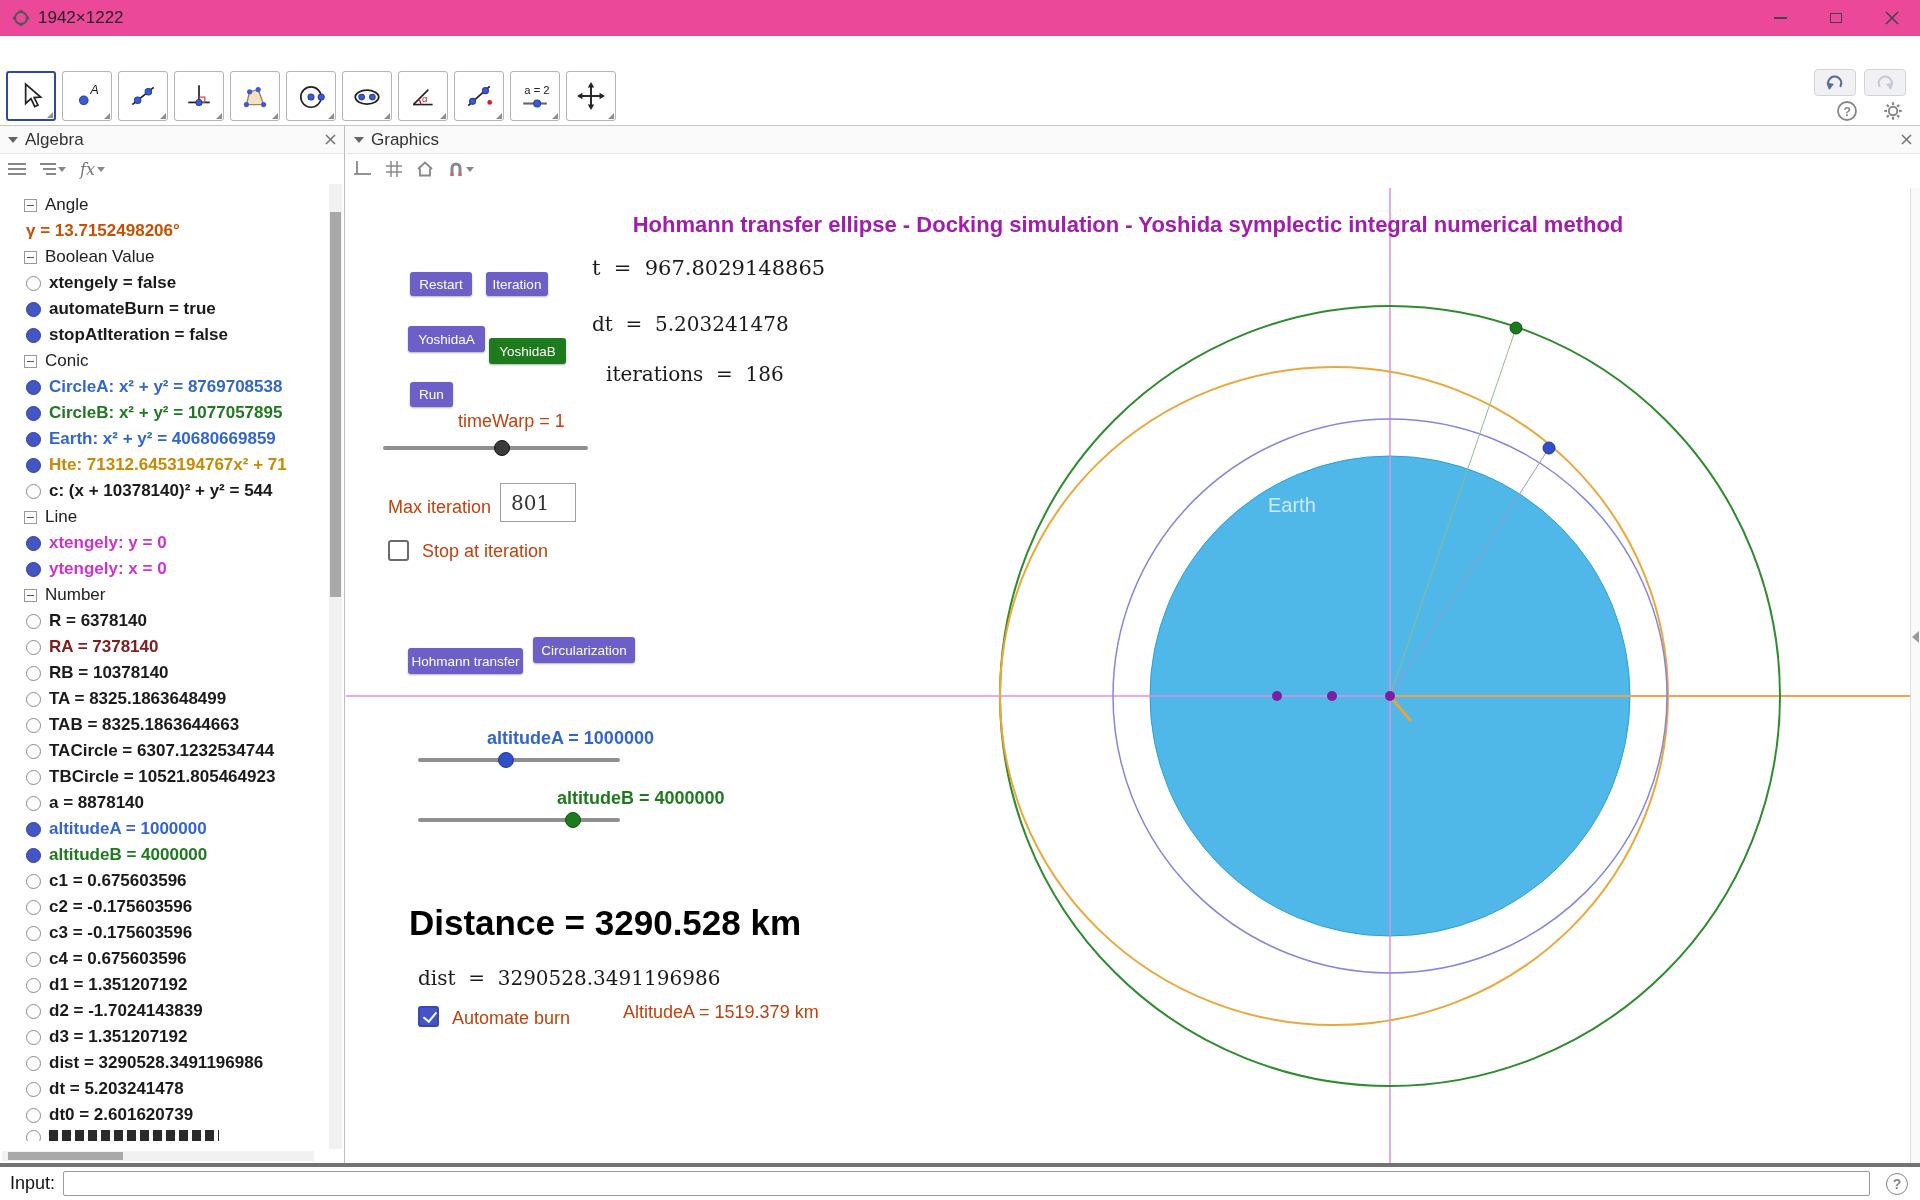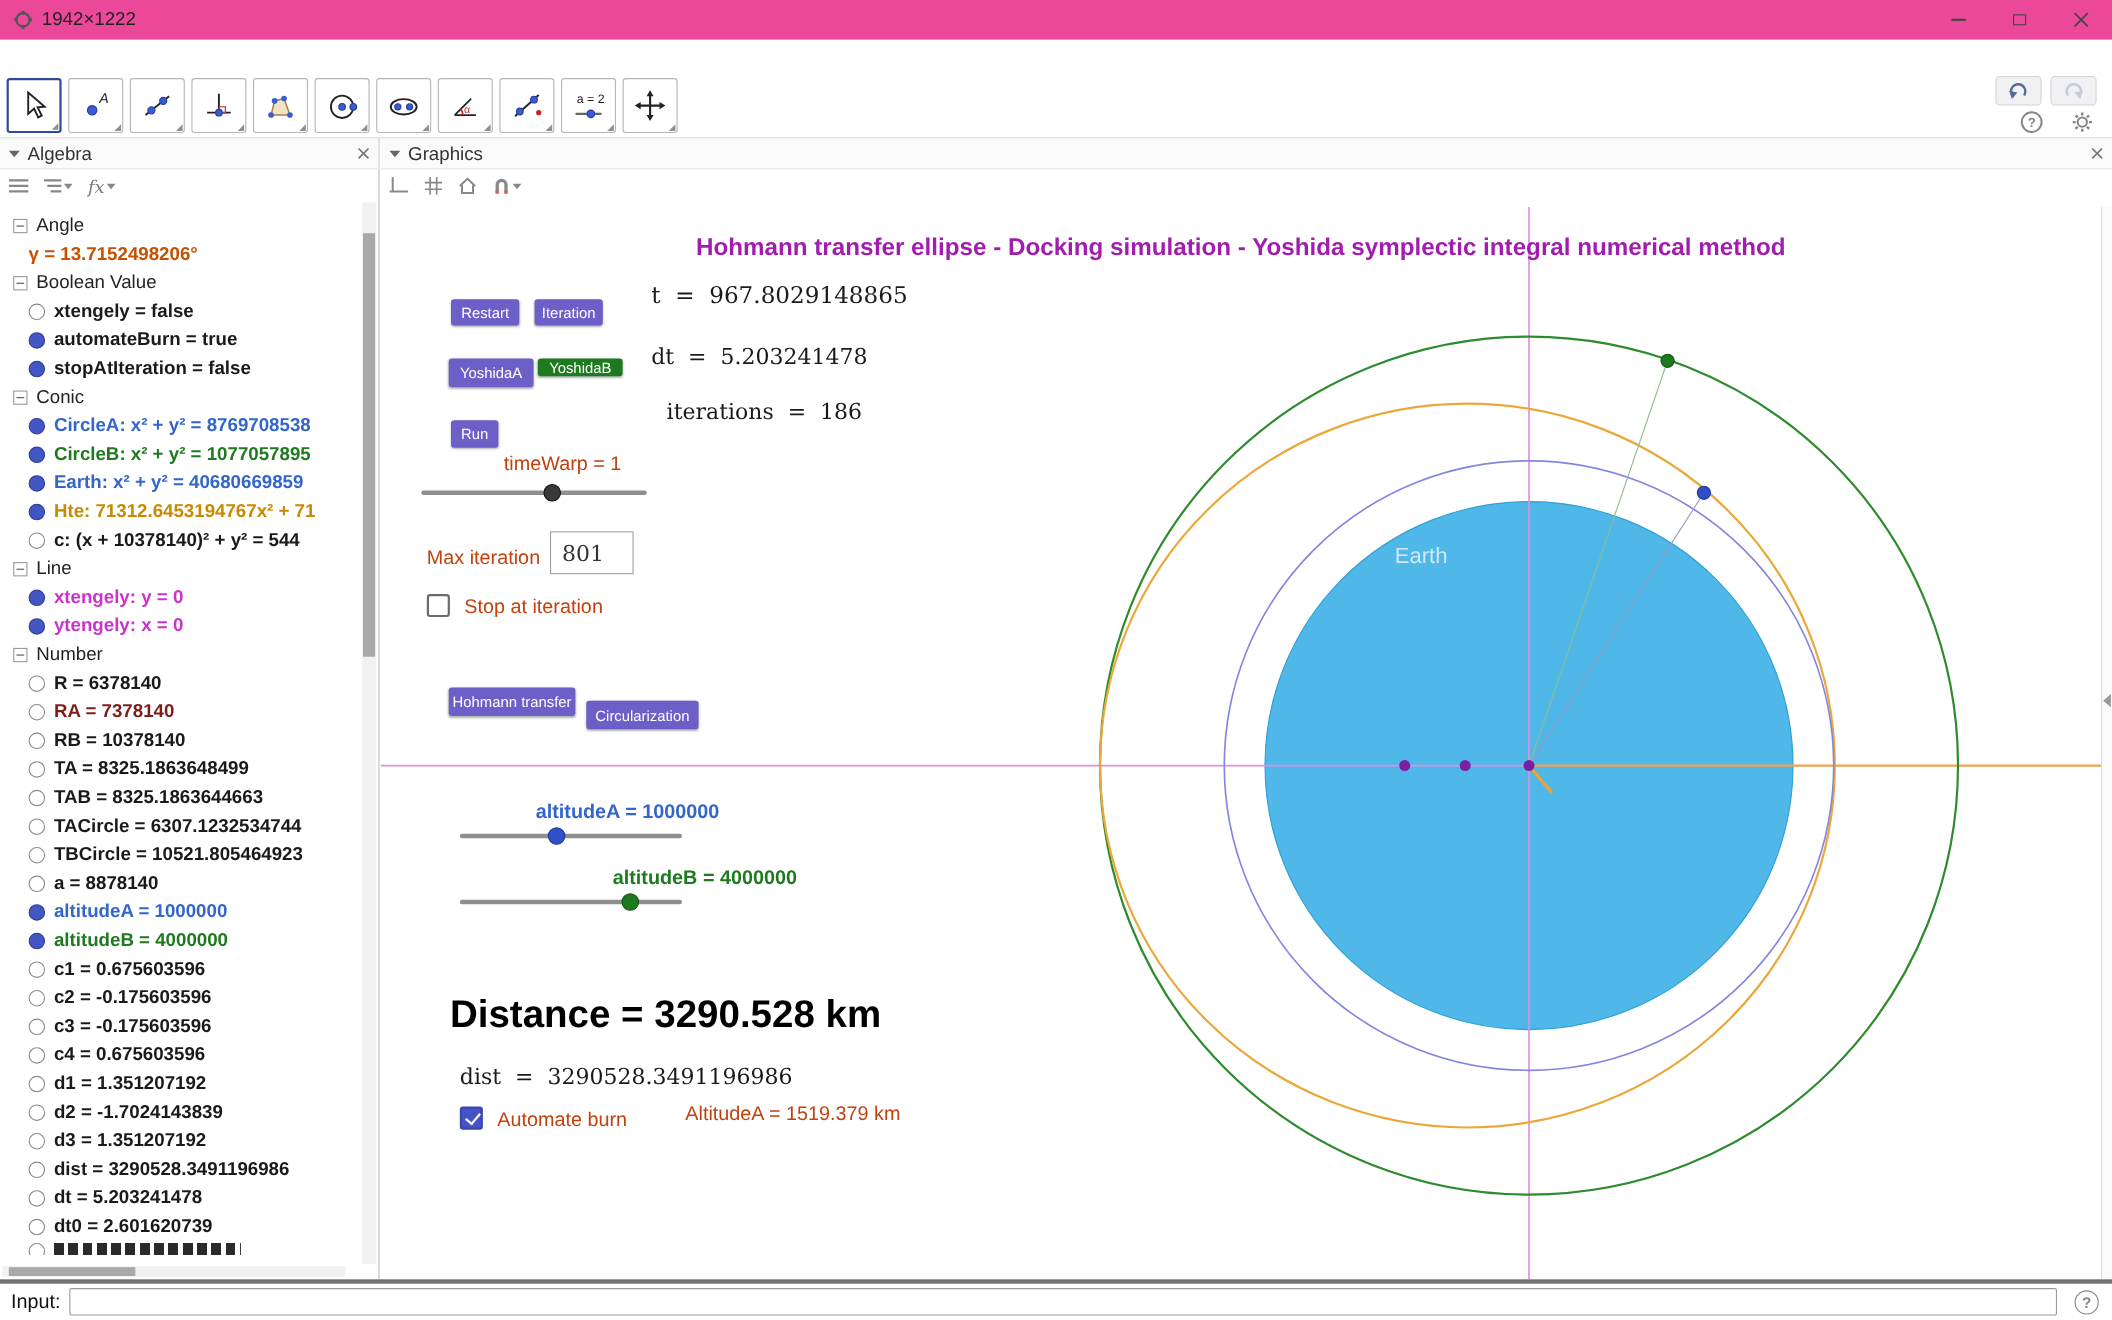--- a/index.html
+++ b/index.html
@@ -37,21 +37,21 @@
   .ph-title { font-size:17px; color:#333; }
   .ph-close { margin-left:auto; cursor:pointer; display:flex; align-items:center; }
   .stylebar { position:absolute; left:0; right:0; top:28px; height:30px; display:flex; align-items:center; padding-left:8px; gap:14px; color:#777; }
   .sb-ic { display:flex; align-items:center; gap:2px; cursor:pointer; }
   .tri-down { width:0; height:0; border-left:4px solid transparent; border-right:4px solid transparent; border-top:5px solid #888; }
   .fx-label { font-family:"DejaVu Serif", serif; font-style:italic; font-size:16px; color:#777; }
 
   
   .tree { position:absolute; left:0; right:17px; top:58px; bottom:12px; overflow:hidden; padding-top:8px; }
   .arow { display:flex; align-items:center; height:26px; white-space:nowrap; overflow:hidden; font-size:17px; cursor:default; }
-  .arow.section { padding-left:12px; color:#222; }
+  .arow.section { padding-left:24px; color:#222; }
   .arow.item { padding-left:26px; font-weight:700; color:#1a1a1a; }
   .collapse-box { position:relative; width:13px; height:13px; border:1px solid #999; margin-right:8px; flex:none; background:#fff; }
   .collapse-box::after { content:""; position:absolute; left:2px; top:5px; width:7px; height:1.5px; background:#555; }
   .marble { width:15px; height:15px; border-radius:50%; margin-right:8px; flex:none; }
   .marble.filled { background:#4256c4; border:1px solid #32409a; }
   .marble.hollow { background:#fff; border:1.5px solid #8a8a8a; }
   .arow.clipped { height:13px; overflow:hidden; align-items:flex-start; padding-top:2px; }
   .text-sliver { width:170px; height:16px; background:repeating-linear-gradient(90deg,#2a2a2a 0 9px,#fff 9px 13px); }
   .vscroll { position:absolute; right:2px; top:58px; bottom:14px; width:13px; background:#f1f1f1; }
   .vscroll .thumb-v { position:absolute; left:1px; right:1px; top:28px; height:385px; background:#a9a9a9; }
@@ -498,23 +498,23 @@
         <circle cx="1170" cy="140" r="6" fill="#1b7a1b" stroke="#145214"></circle>
         <circle cx="1203" cy="260" r="6" fill="#3050c8" stroke="#203898"></circle>
         <text x="922" y="324" font-family="Liberation Sans, sans-serif" font-size="20" fill="#cfe9f8">Earth</text>
       </svg>
 
       <div class="gtitle" style="color:#a21caf">Hohmann transfer ellipse - Docking simulation - Yoshida symplectic integral numerical method</div>
 
       <button class="btn-ov purple" style="left:64px;top:84px;width:62px;height:24px">Restart</button>
       <button class="btn-ov purple" style="left:140px;top:84px;width:62px;height:24px">Iteration</button>
       <button class="btn-ov purple" style="left:62px;top:138px;width:77px;height:26px">YoshidaA</button>
-      <button class="btn-ov green-btn" style="left:143px;top:138px;width:77px;height:16px">YoshidaB</button>
+      <button class="btn-ov green-btn" style="left:143px;top:150px;width:77px;height:26px">YoshidaB</button>
       <button class="btn-ov purple" style="left:64px;top:194px;width:43px;height:25px">Run</button>
-      <button class="btn-ov purple" style="left:62px;top:437px;width:115px;height:26px">Hohmann transfer</button>
+      <button class="btn-ov purple" style="left:62px;top:460px;width:115px;height:26px">Hohmann transfer</button>
       <button class="btn-ov purple" style="left:187px;top:449px;width:102px;height:26px">Circularization</button>
 
       <div class="readout" style="left:246px;top:68px;font-size:21px">t  =  967.8029148865</div>
       <div class="readout" style="left:246px;top:124px">dt  =  5.203241478</div>
       <div class="readout" style="left:260px;top:174px">iterations  =  186</div>
       <div class="readout" style="left:72px;top:778px">dist  =  3290528.3491196986</div>
       <div class="distance-big" style="left:63px;top:715px">Distance = 3290.528 km</div>
       <div class="glabel" style="left:277px;top:814px">AltitudeA = 1519.379 km</div>
 
       <div class="glabel" style="left:112px;top:223px">timeWarp = 1</div>

